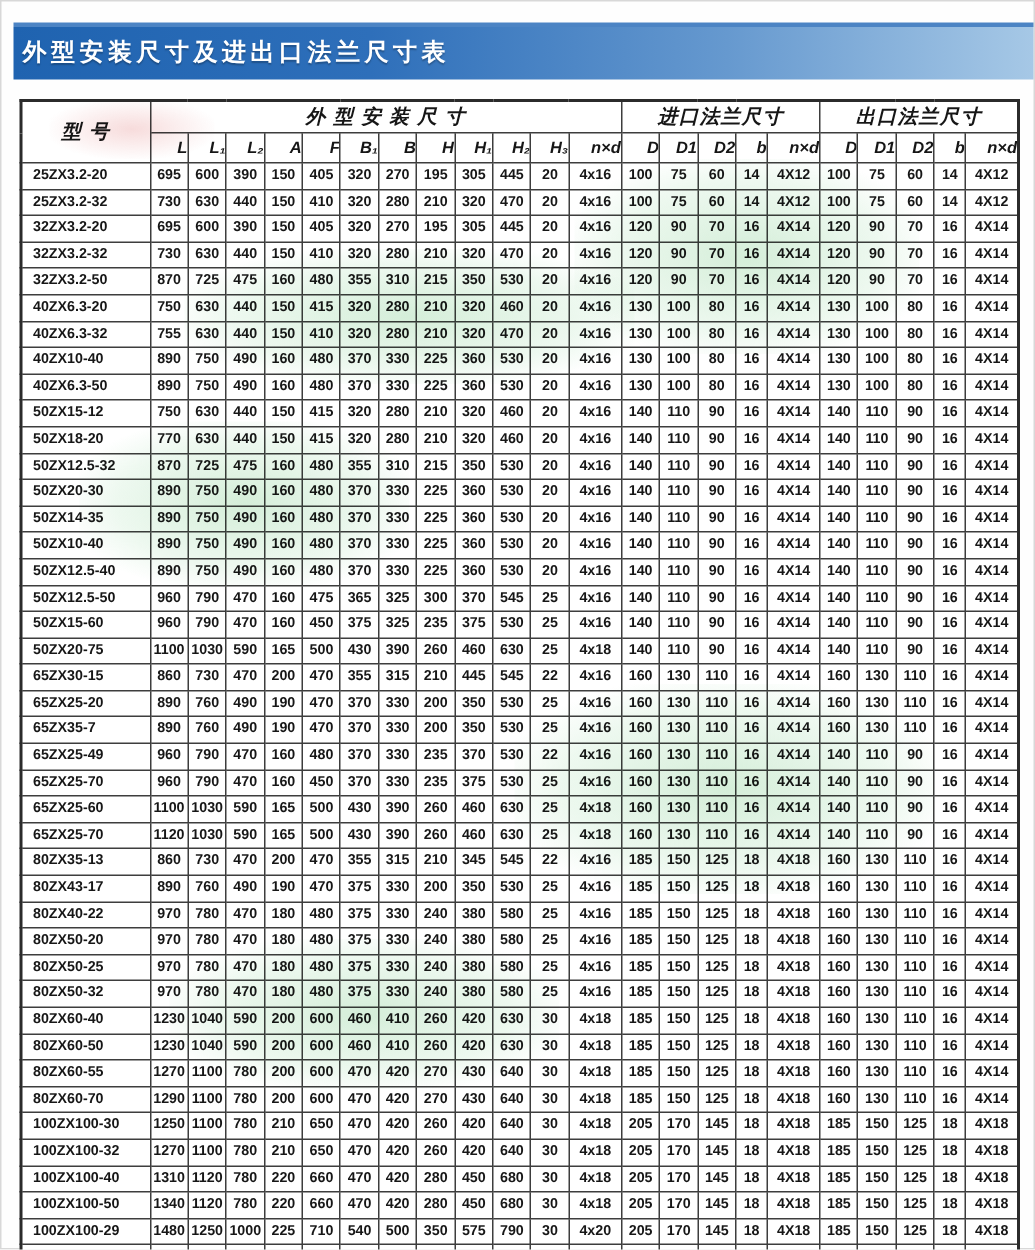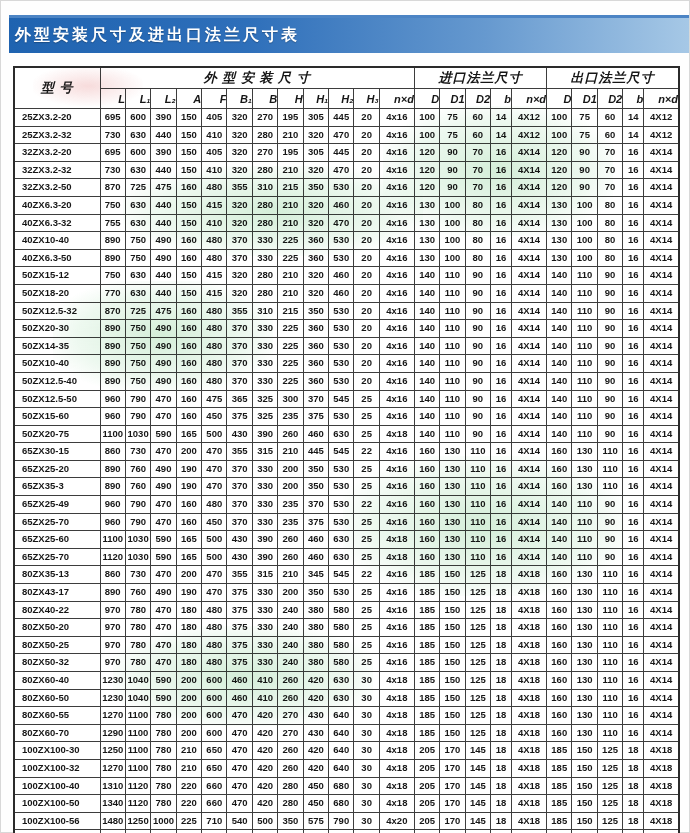--- a/index.html
+++ b/index.html
@@ -669,21 +669,21 @@
             <td>110</td>
             <td>16</td>
             <td>4X14</td>
             <td>160</td>
             <td>130</td>
             <td>110</td>
             <td>16</td>
             <td>4X14</td>
           </tr>
           <tr>
-            <td class="model-cell">65ZX35-3</td>
+            <td class="model-cell">65ZX35-7</td>
             <td>890</td>
             <td>760</td>
             <td>490</td>
             <td>190</td>
             <td>470</td>
             <td>370</td>
             <td>330</td>
             <td>200</td>
             <td>350</td>
             <td>530</td>
@@ -1144,21 +1144,21 @@
             <td>145</td>
             <td>18</td>
             <td>4X18</td>
             <td>185</td>
             <td>150</td>
             <td>125</td>
             <td>18</td>
             <td>4X18</td>
           </tr>
           <tr>
-            <td class="model-cell">100ZX100-56</td>
+            <td class="model-cell">100ZX100-29</td>
             <td>1480</td>
             <td>1250</td>
             <td>1000</td>
             <td>225</td>
             <td>710</td>
             <td>540</td>
             <td>500</td>
             <td>350</td>
             <td>575</td>
             <td>790</td>

